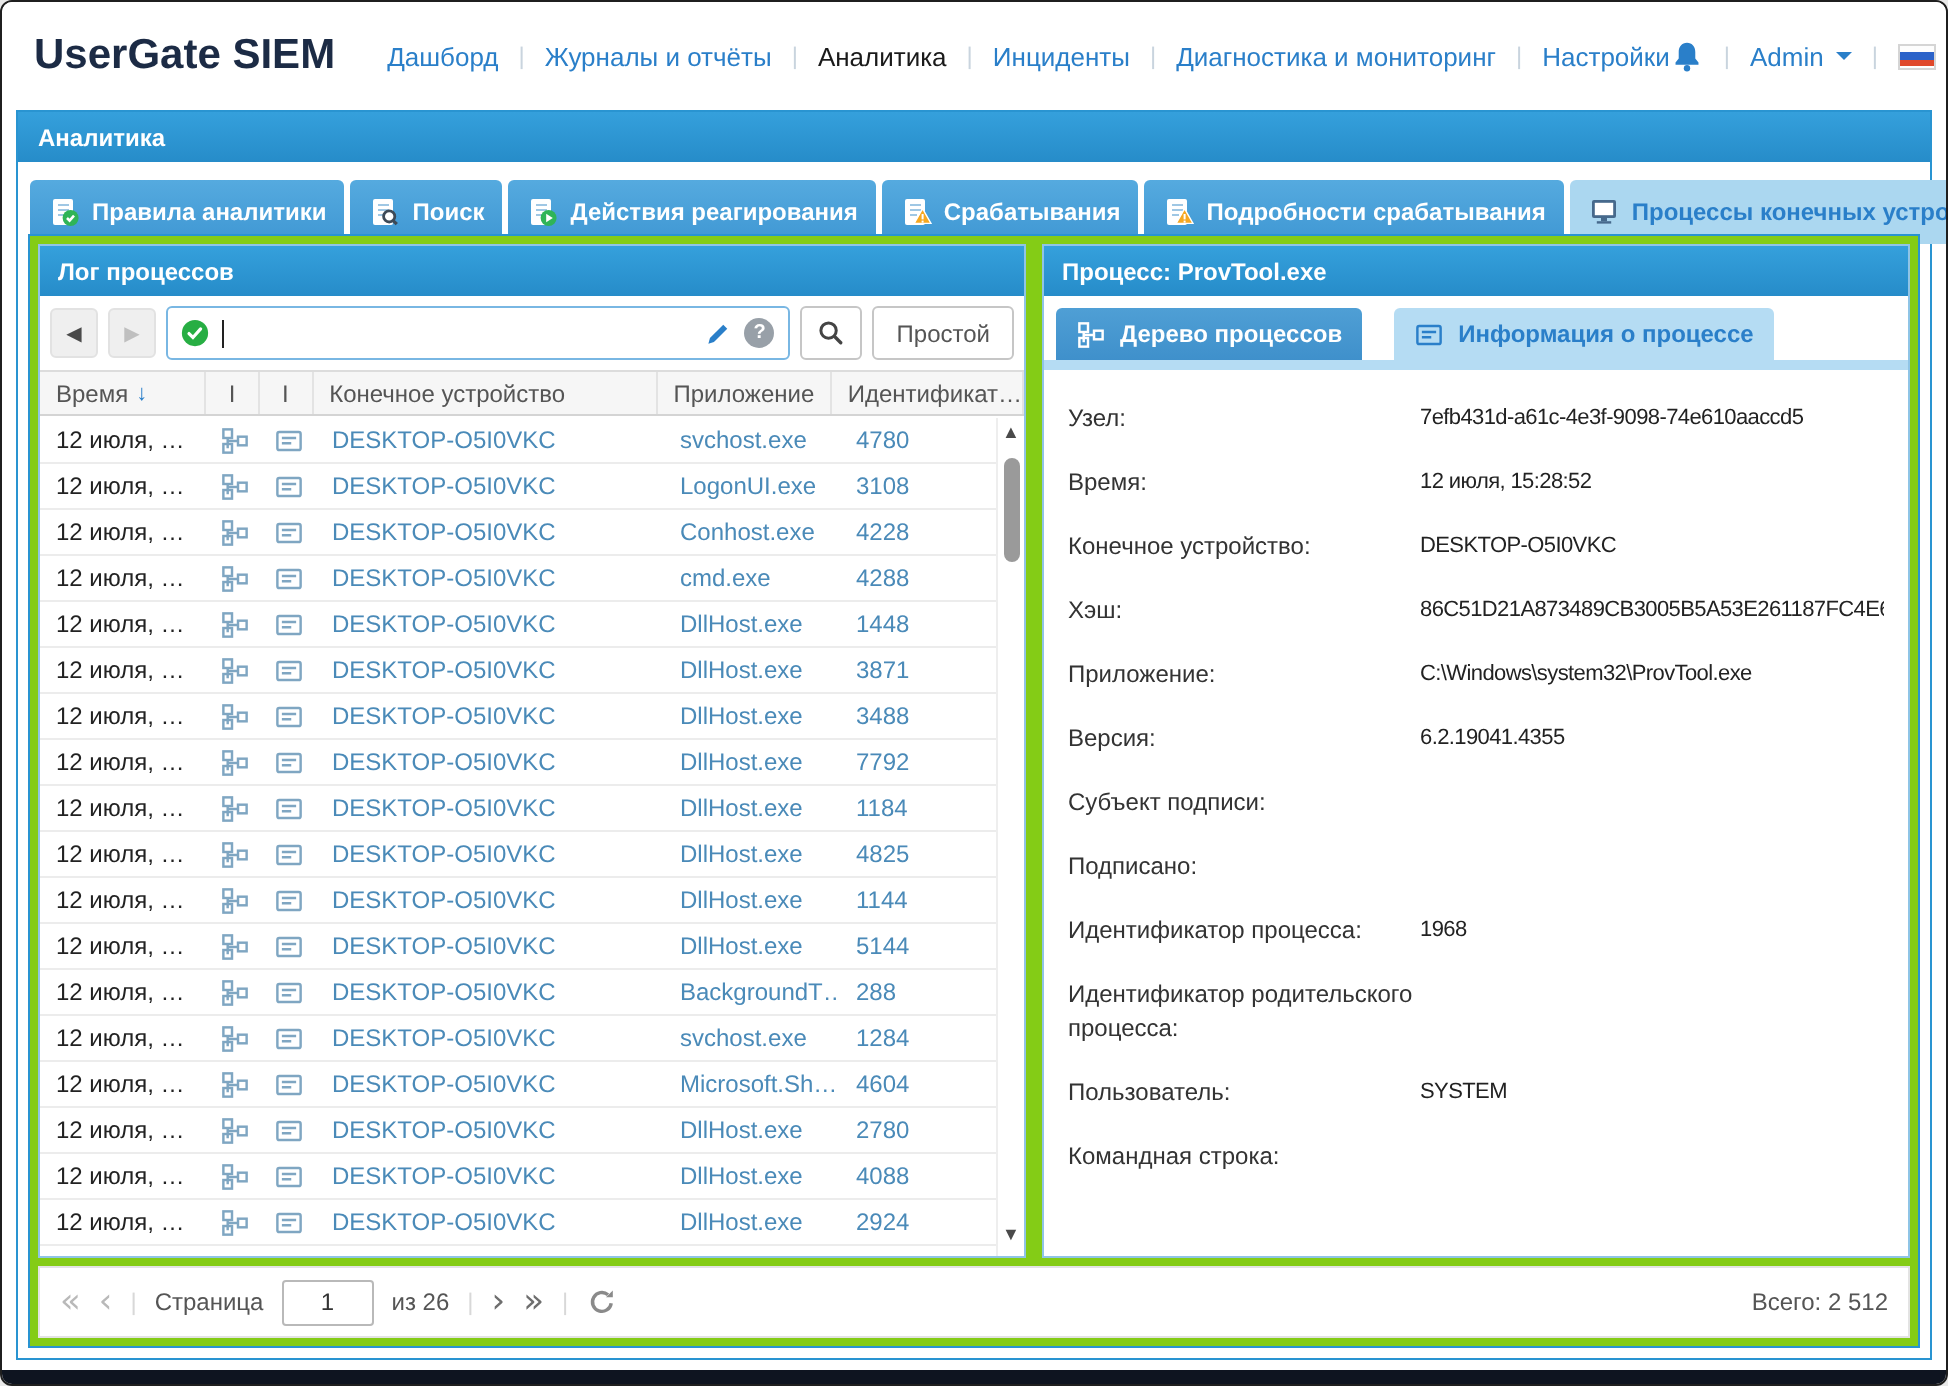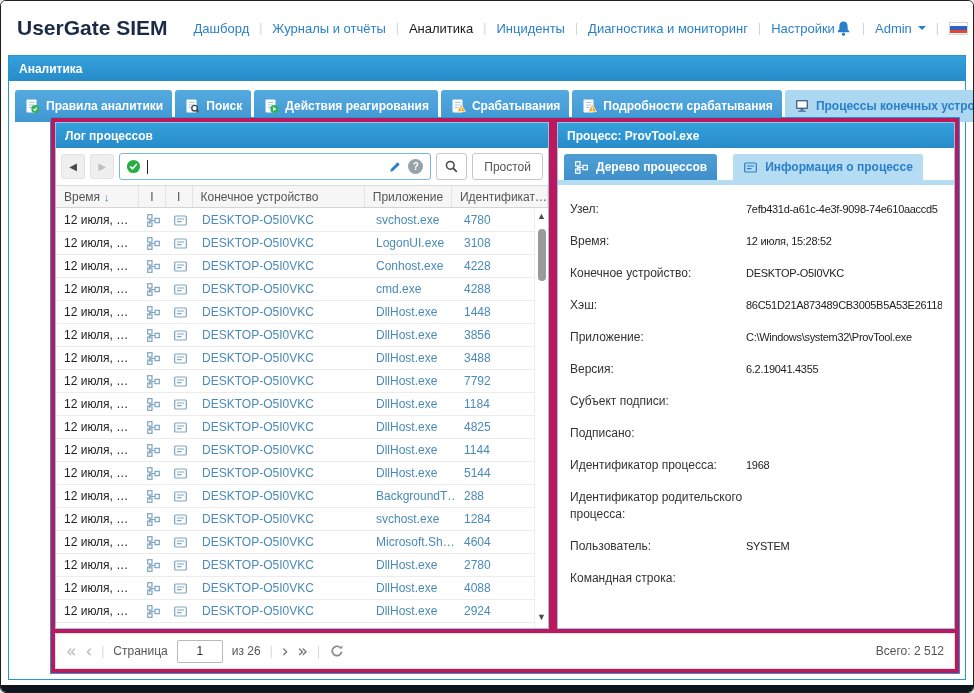--- a/index.html
+++ b/index.html
@@ -33,21 +33,21 @@
 
   
   .tabs-row { display:flex; gap:3px; padding:9px 6px 0 6px; height:35px; }
   .tab { display:inline-flex; align-items:center; gap:6px; padding:16px 9px; height:26px;
          background:linear-gradient(#55aadf,#3f97d3); border-radius:3px 3px 0 0;
          color:#fff; font-size:12px; font-weight:bold; cursor:pointer; white-space:nowrap; }
   .tab.active { background:#abd7f0; color:#2a7fc9; }
   .tab-icon { display:inline-flex; width:16px; height:16px; }
 
   
-  .content-frame { position:absolute; left:5px; right:5px; top:61px; bottom:5px; border:1px solid #2994d1; background:#be185d;margin-left:36px; }
+  .content-frame { position:absolute; left:5px; right:5px; top:61px; bottom:5px; border:1px solid #2994d1; background:#84cc16; }
   .panel { position:absolute; top:4px; bottom:44px; border:1px solid #8fc4e6; background:#fff; overflow:hidden; }
   .panel-header { height:25px; background:linear-gradient(#35a0dc,#268cc9); color:#fff; font-size:12px;
                   font-weight:bold; display:flex; align-items:center; padding:0 9px; }
   #log-panel { left:4px; width:494px; }
   #process-panel { left:506px; right:4px; }
 
   
   .toolbar { height:37px; display:flex; align-items:center; gap:5px; padding:0 5px; }
   .nav-arrow { width:24px; height:25px; background:#efefef; border:1px solid #e2e2e2; border-radius:3px;
                font-size:10px; display:flex; align-items:center; justify-content:center; cursor:pointer; }
@@ -446,21 +446,21 @@
                   <svg width="15" height="15" viewBox="0 0 16 16">
                     <g fill="none" stroke="currentColor" stroke-width="1.3">
                       <rect x="1.8" y="3.2" width="12.4" height="9.6" rx="1"></rect>
                       <path d="M4.2 6.4h7.6M4.2 9.2h5"></path>
                     </g>
                   </svg>
                 </span>
               </div>
               <div class="c-dev link">DESKTOP-O5I0VKC</div>
               <div class="c-app link">DllHost.exe</div>
-              <div class="c-id link">3856</div>
+              <div class="c-id link">3871</div>
             </div>
             <div class="trow">
               <div class="c-time cell-time">12 июля, …</div>
               <div class="c-ic">
                 <span class="row-icon">
                   <svg width="15" height="15" viewBox="0 0 16 16">
                     <g fill="none" stroke="currentColor" stroke-width="1.3">
                       <rect x="1.8" y="1.8" width="4.6" height="4.6"></rect>
                       <rect x="1.8" y="9.6" width="4.6" height="4.6"></rect>
                       <rect x="9.6" y="5.7" width="4.6" height="4.6"></rect>

